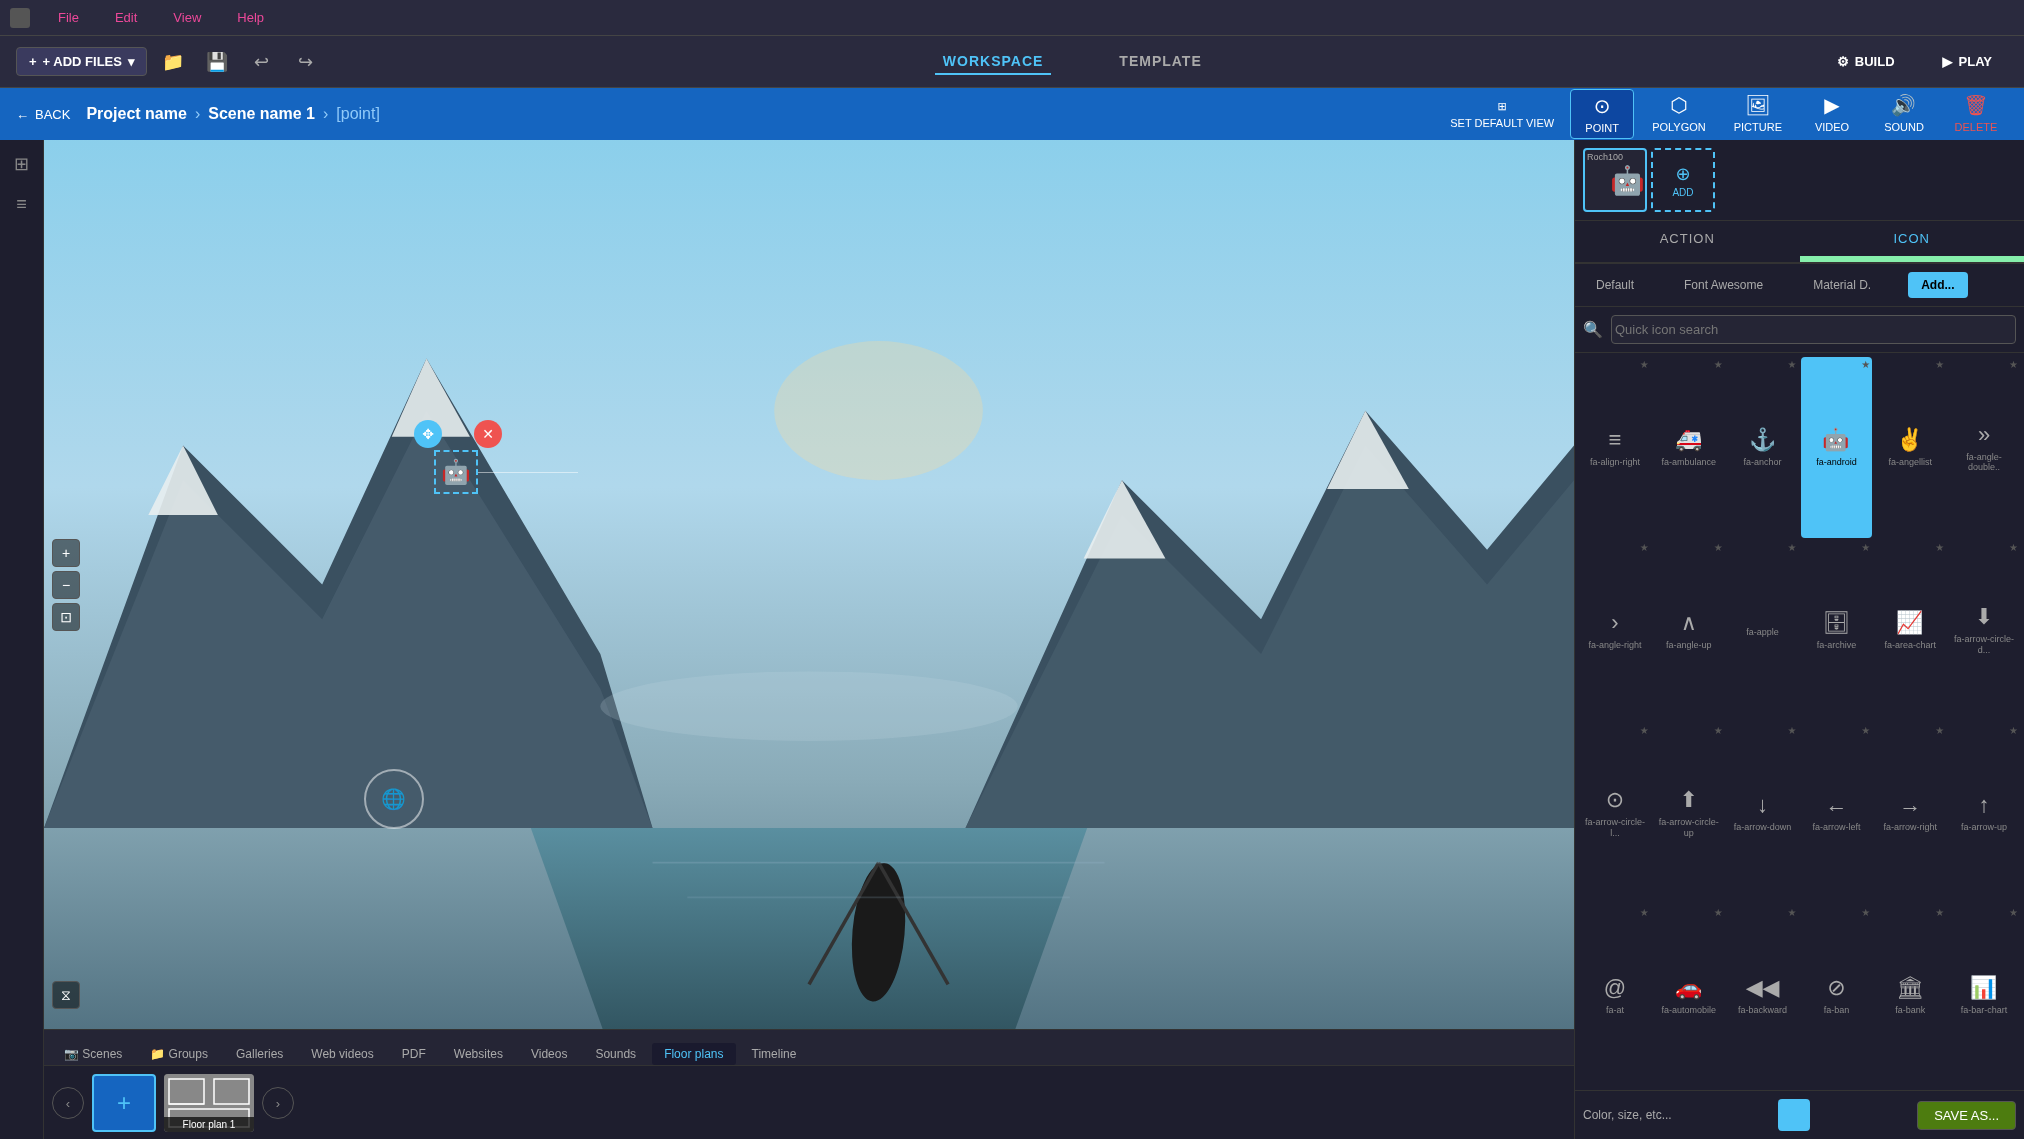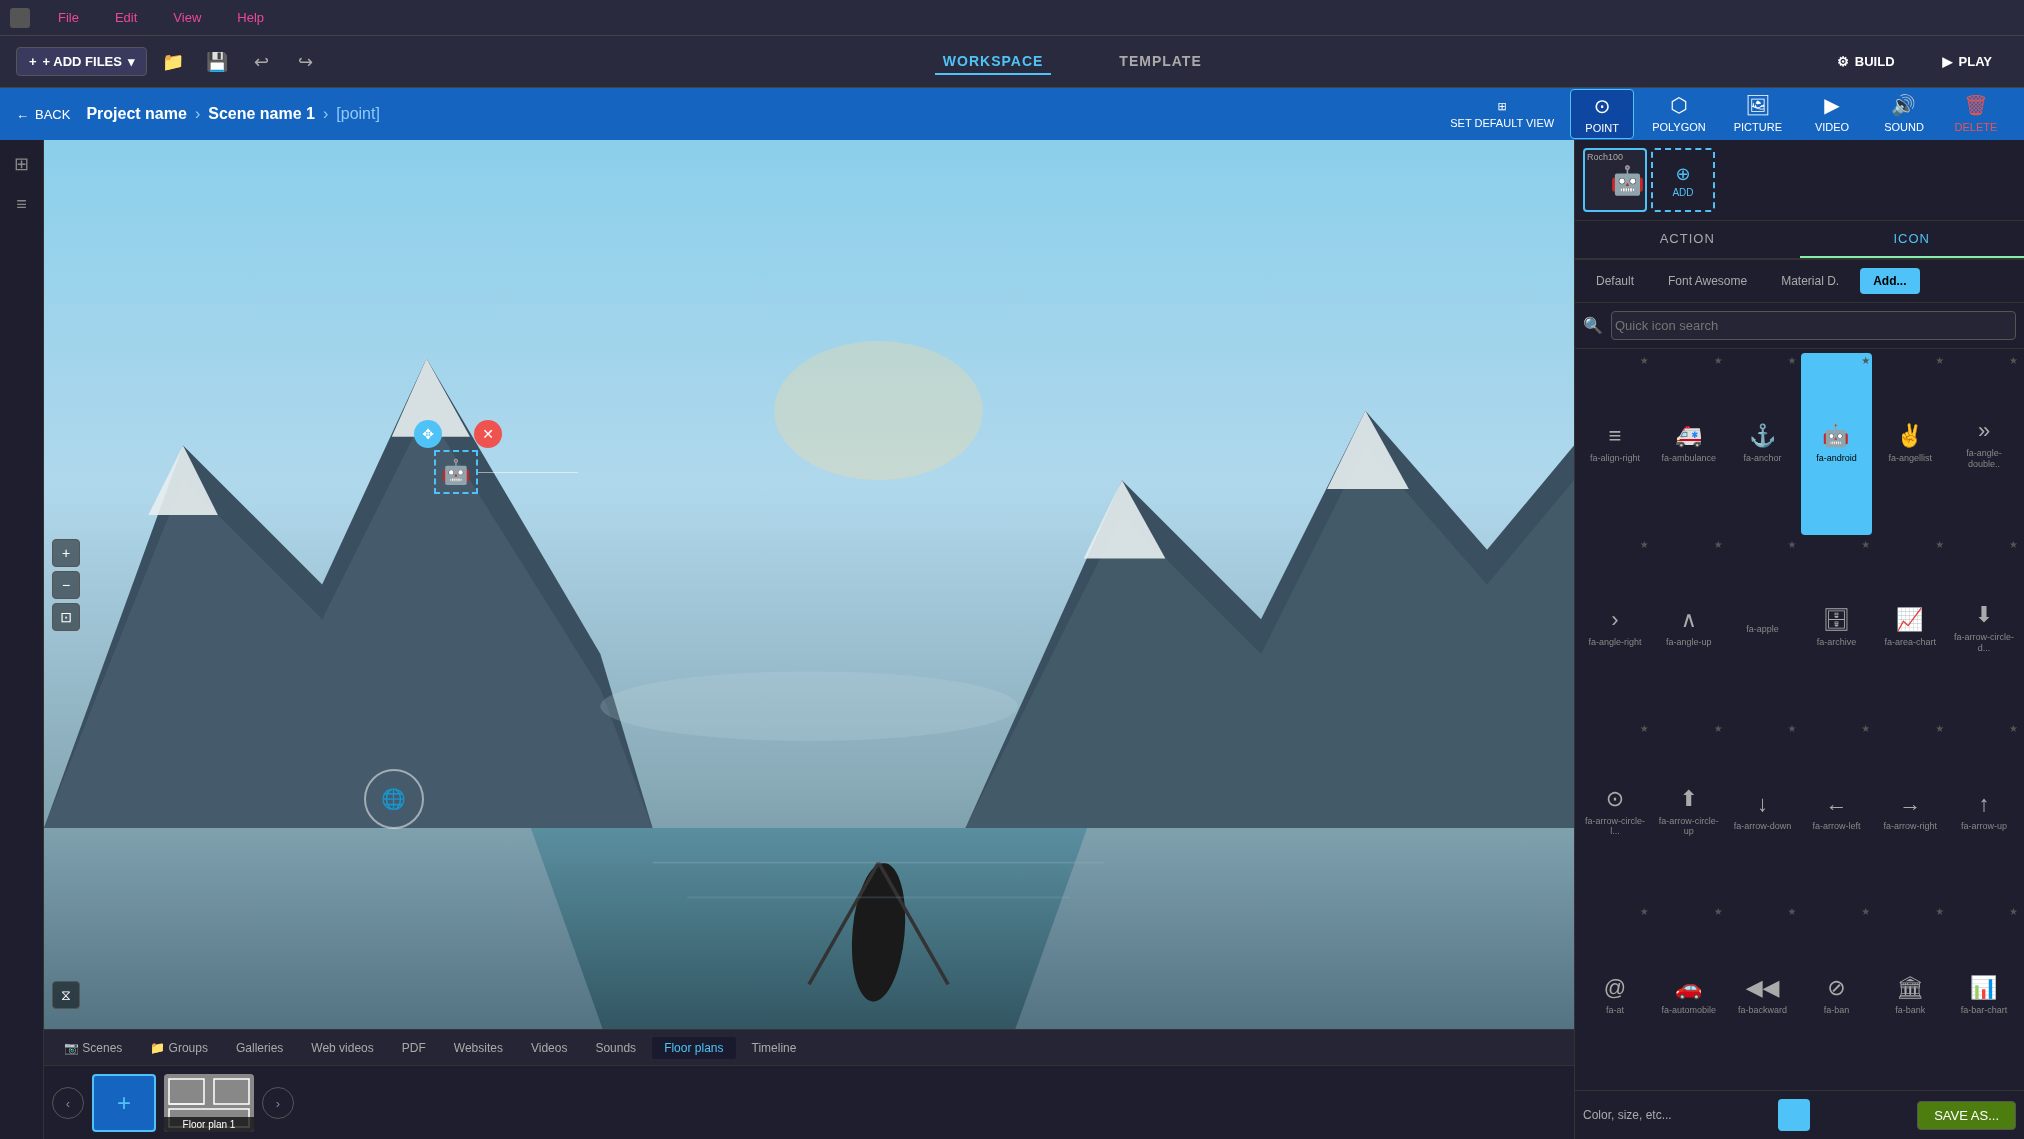--- a/index.html
+++ b/index.html
@@ -53,21 +53,21 @@
     .hotspot-icon { width: 44px; height: 44px; background: transparent; border: 2px dashed #4fc3f7; display: flex; align-items: center; justify-content: center; cursor: move; }
     .hotspot-move { position: absolute; top: -30px; left: -20px; width: 28px; height: 28px; background: #4fc3f7; border-radius: 50%; display: flex; align-items: center; justify-content: center; cursor: move; color: #fff; font-size: 14px; }
     .hotspot-delete { position: absolute; top: -30px; left: 40px; width: 28px; height: 28px; background: #ef5350; border-radius: 50%; display: flex; align-items: center; justify-content: center; cursor: pointer; color: #fff; font-size: 14px; }
     .hotspot-line { position: absolute; top: 22px; left: 44px; width: 100px; height: 1px; background: #fff; opacity: 0.5; }
 
     
     .world-icon { position: absolute; bottom: 200px; left: 320px; width: 60px; height: 60px; border-radius: 50%; border: 2px solid rgba(255,255,255,0.5); display: flex; align-items: center; justify-content: center; color: rgba(255,255,255,0.7); font-size: 20px; cursor: pointer; }
 
     
     .bottom-panel { height: 110px; background: #1e1e2e; border-top: 1px solid #333; }
-    .bottom-tabs { display: flex; align-items: center; background: #252535; height: 36px; padding: 0 8px; gap: 4px; border-bottom: 1px solid #333; overflow-x: auto; }
+    .bottom-tabs { display: flex; align-items: flex-end; background: #252535; height: 36px; padding: 0 8px; gap: 4px; border-bottom: 1px solid #333; overflow-x: auto; }
     .bottom-tab { padding: 4px 12px; color: #aaa; cursor: pointer; font-size: 12px; white-space: nowrap; border-radius: 3px; }
     .bottom-tab.active { color: #4fc3f7; background: #1a1a2e; }
     .bottom-content { display: flex; align-items: center; height: 74px; padding: 8px; gap: 8px; }
     .bottom-nav-btn { width: 32px; height: 32px; display: flex; align-items: center; justify-content: center; cursor: pointer; color: #888; border-radius: 50%; border: 1px solid #555; }
     .floor-plan-add { width: 64px; height: 58px; background: #1565c0; border: 2px solid #4fc3f7; border-radius: 4px; display: flex; align-items: center; justify-content: center; cursor: pointer; color: #4fc3f7; font-size: 24px; }
     .floor-plan-thumb { width: 90px; height: 58px; background: #555; border-radius: 4px; cursor: pointer; position: relative; overflow: hidden; }
     .floor-plan-label { position: absolute; bottom: 0; left: 0; right: 0; background: rgba(0,0,0,0.7); color: #fff; font-size: 10px; text-align: center; padding: 2px; }
 
     
     .right-panel { width: 450px; background: #1e1e2e; border-left: 1px solid #333; display: flex; flex-direction: column; }
@@ -78,24 +78,24 @@
     .icon-preview.selected { border: 2px solid #4fc3f7; }
     .add-icon-slot { width: 64px; height: 64px; border: 2px dashed #4fc3f7; border-radius: 4px; display: flex; flex-direction: column; align-items: center; justify-content: center; cursor: pointer; color: #4fc3f7; font-size: 10px; gap: 2px; }
 
     
     .point-name { padding: 8px; border-bottom: 1px solid #333; }
     .point-name input { width: 100%; background: #252535; border: 1px solid #555; color: #fff; padding: 8px; border-radius: 4px; font-size: 14px; }
 
     
     .panel-tabs { display: flex; border-bottom: 2px solid #333; }
     .panel-tab { flex: 1; text-align: center; padding: 10px; cursor: pointer; color: #aaa; font-size: 13px; font-weight: normal; letter-spacing: 1px; }
-    .panel-tab.active { color: #4fc3f7; border-bottom: 2px solid #86efac; }
-
-    
-    .sub-tabs { display: flex; padding: 8px; gap: 8px; border-bottom: 1px solid #333; }
+    .panel-tab.active { color: #4fc3f7; border-bottom: 6px solid #86efac; }
+
+    
+    .sub-tabs { display: flex; padding: 8px; gap: 24px; border-bottom: 1px solid #333; }
     .sub-tab { padding: 5px 12px; border-radius: 4px; cursor: pointer; font-size: 12px; color: #aaa; border: 1px solid transparent; }
     .sub-tab.add { background: #4fc3f7; color: #000; font-weight: bold; }
 
     
     .search-bar { display: flex; align-items: center; padding: 8px; gap: 8px; border-bottom: 1px solid #333; }
     .search-bar input { flex: 1; background: #252535; border: 1px solid #555; color: #fff; padding: 6px 3px; border-radius: 4px; font-size: 13px; }
     .search-icon { color: #888; font-size: 16px; }
 
     
     .icon-grid { flex: 1; overflow-y: auto; padding: 4px; display: grid; grid-template-columns: repeat(6, 1fr); gap: 2px; }

